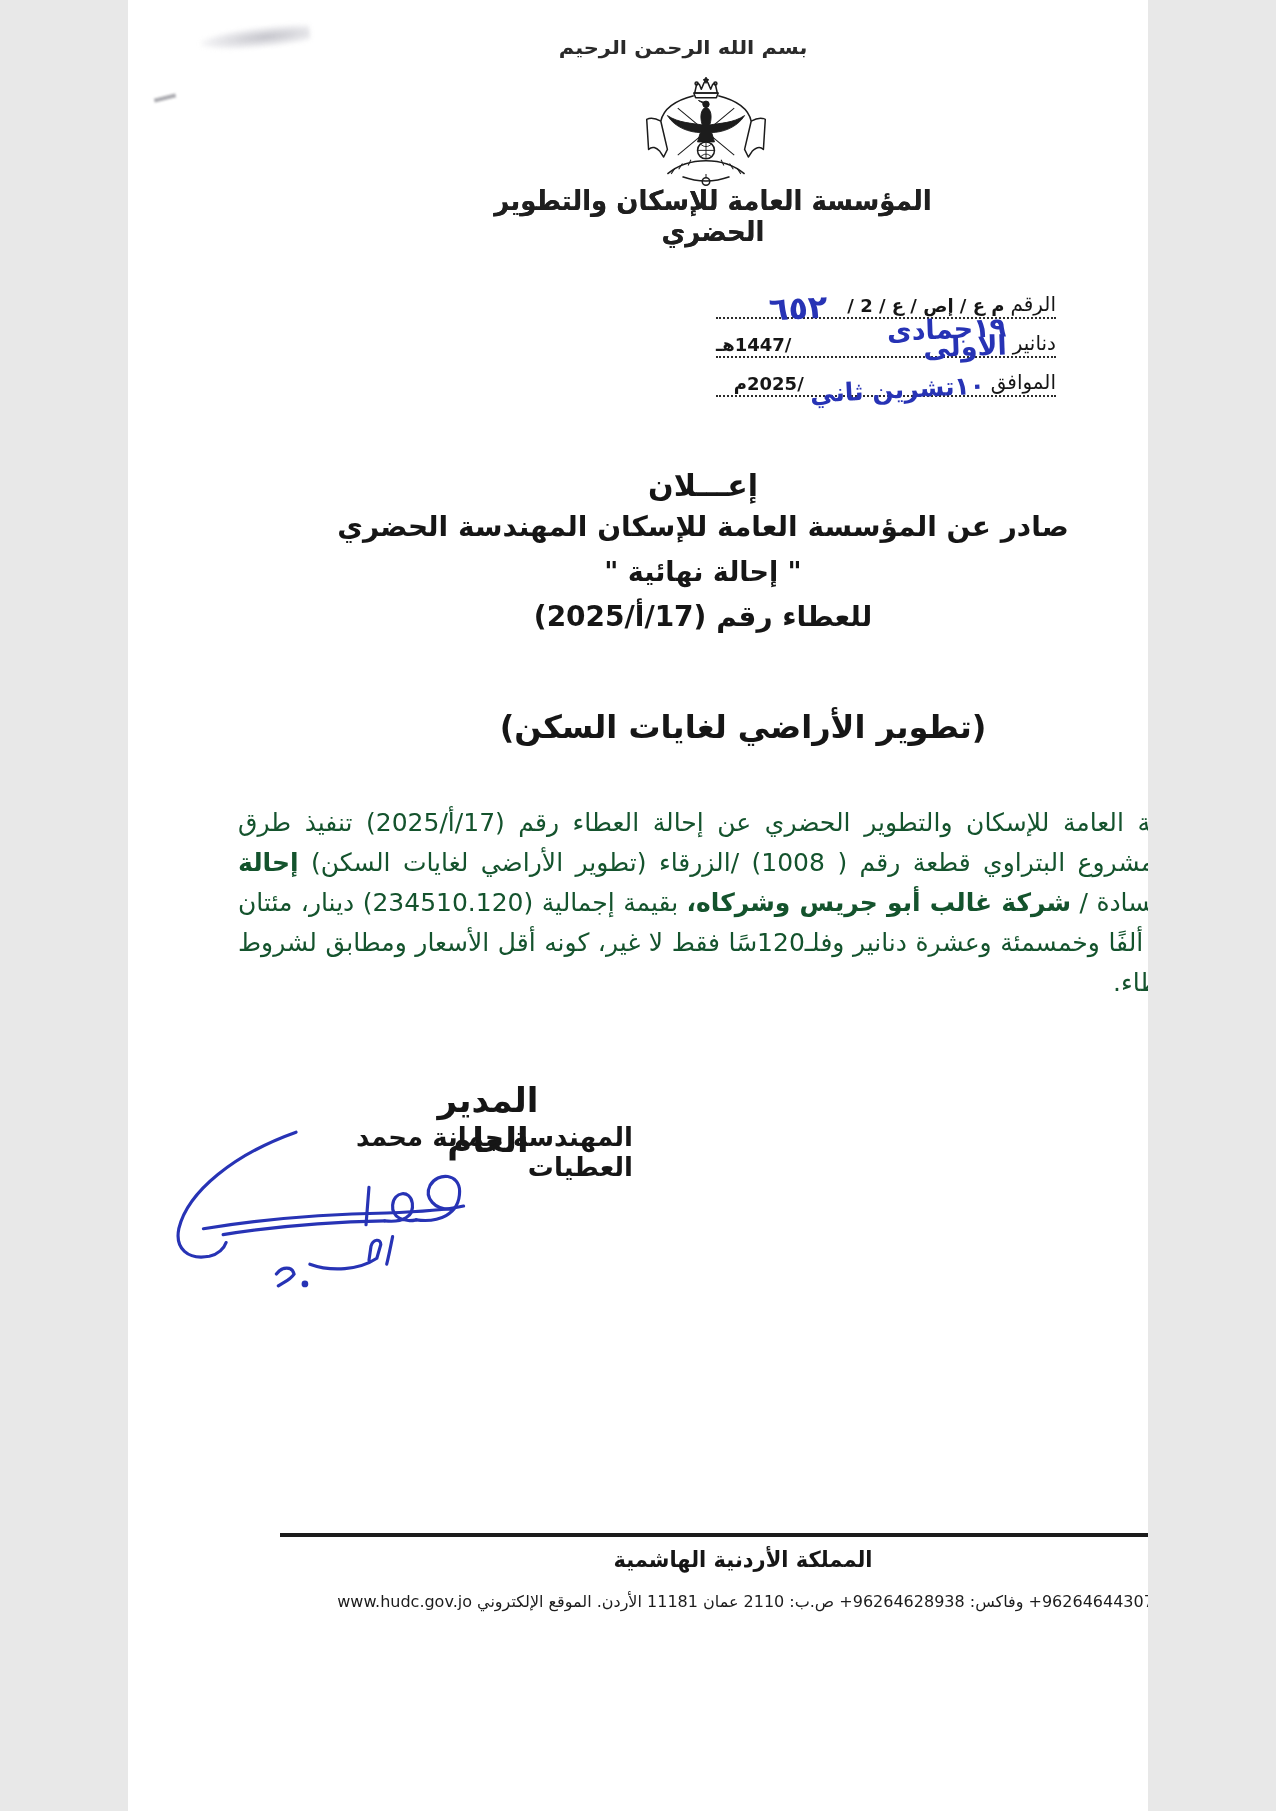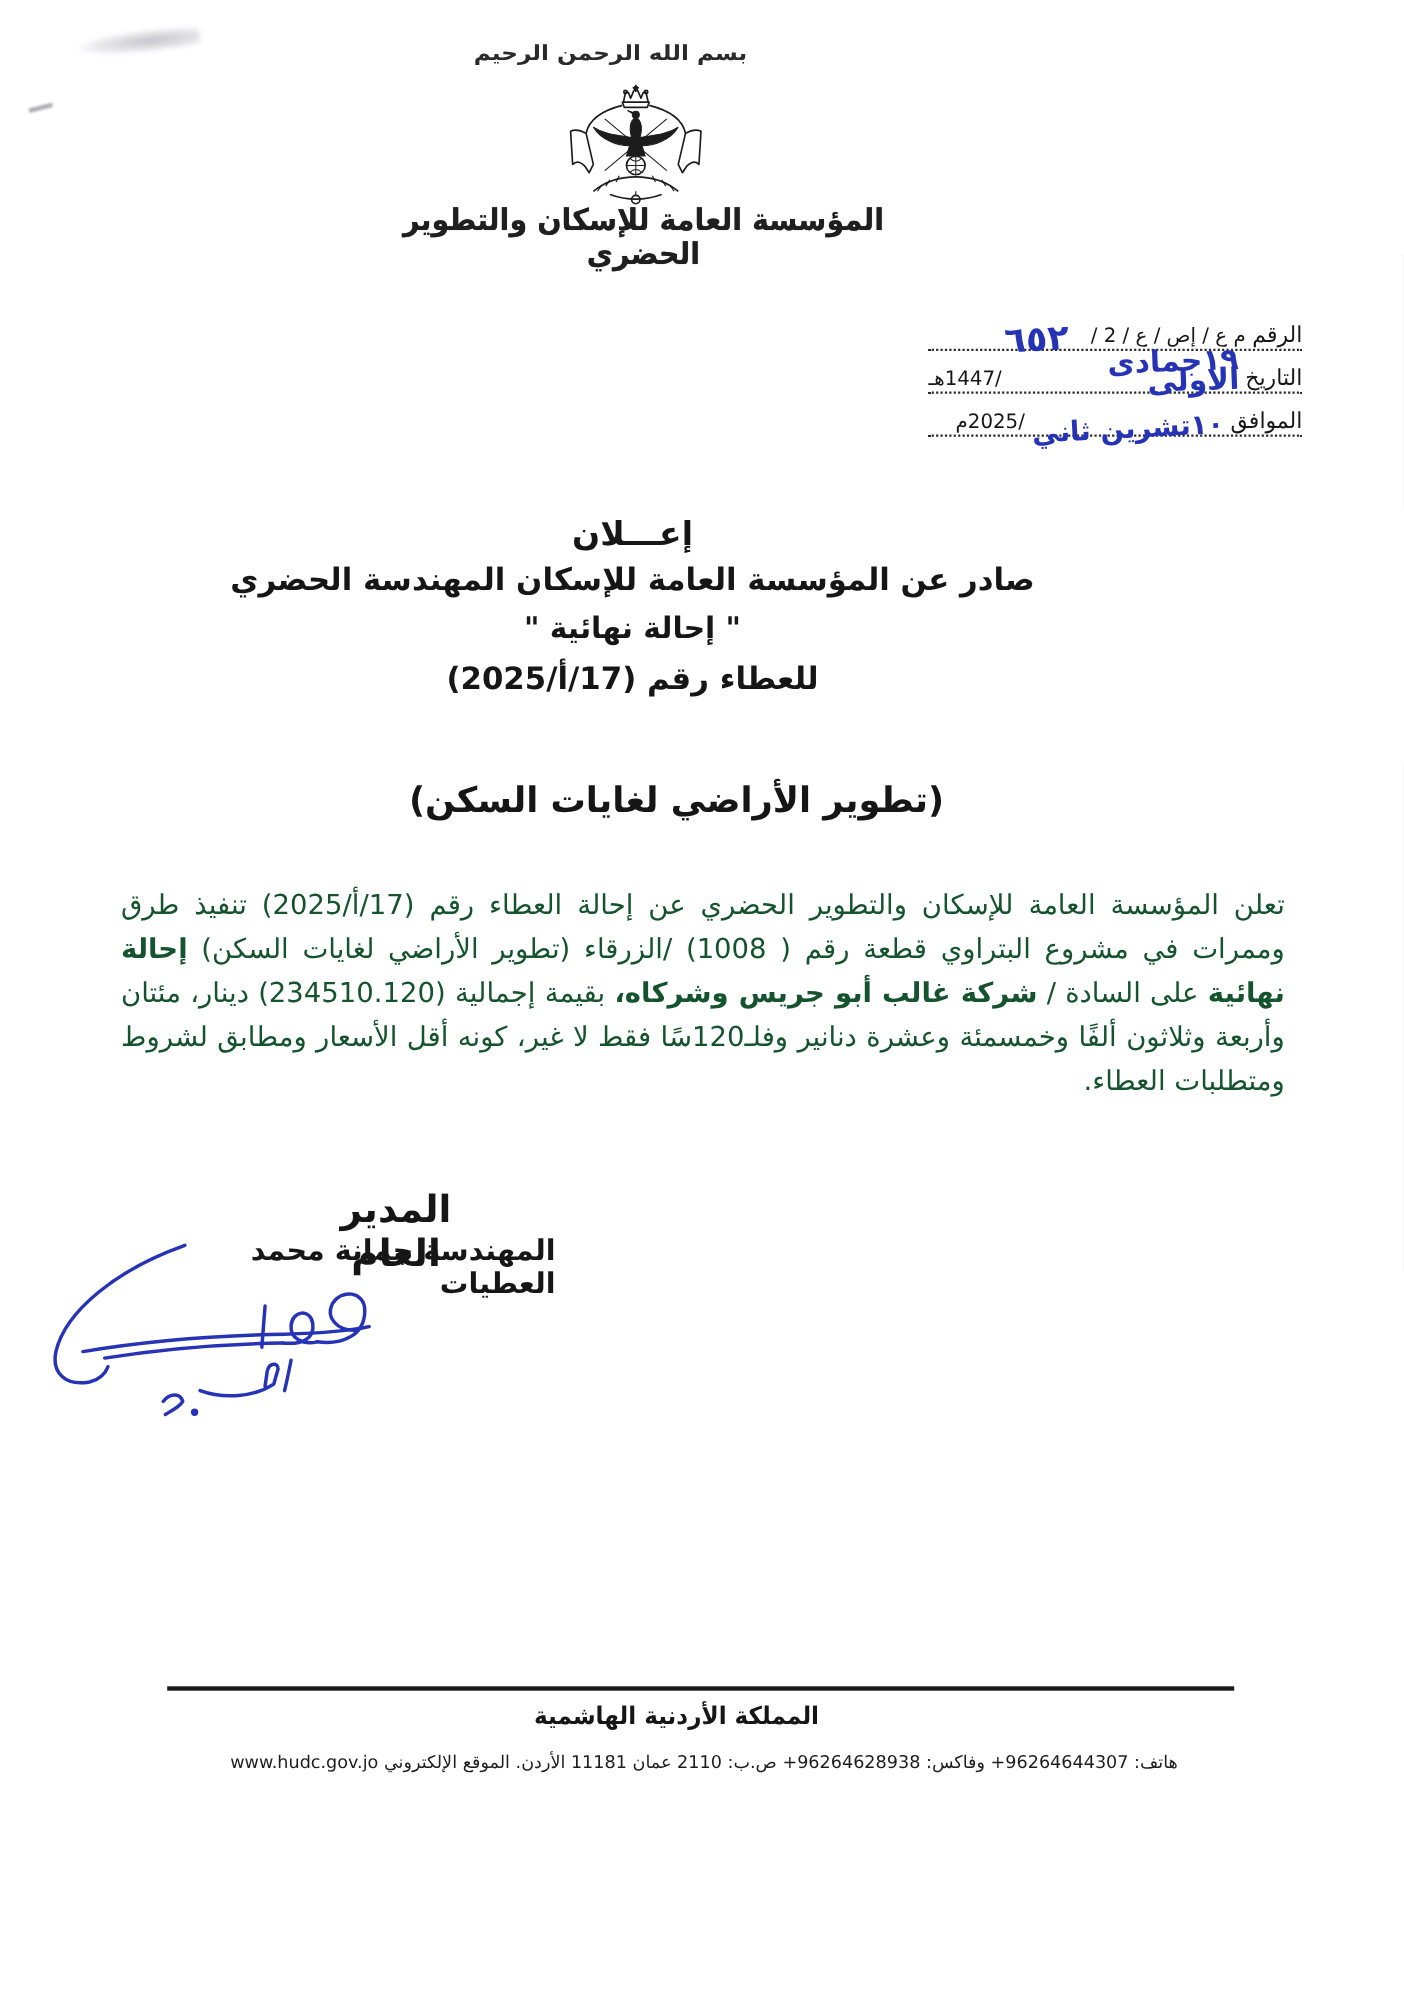--- a/index.html
+++ b/index.html
@@ -1,18 +1,18 @@
 <!DOCTYPE html>
 <html lang="ar"><head>
 <meta charset="utf-8">
 <style>
   html,body{margin:0;padding:0;background:#e8e8e8;}
   .page{
     position:relative;
-    width:1276px;height:1811px;
+    width:1020px;height:1811px;
     margin:0 auto;
     background:#ffffff;
     overflow:hidden;
     direction:rtl;
     font-family:"DejaVu Sans", sans-serif;
     color:#161616;
   }
   
   .smudge{position:absolute;left:72px;top:28px;width:110px;height:20px;
     background:radial-gradient(ellipse at 60% 50%, rgba(120,120,135,.45), rgba(160,160,175,.18) 60%, transparent 75%);
@@ -24,21 +24,21 @@
     font-size:21px;font-weight:bold;color:#2a2a2a;transform:scaleY(.9);}
   .coat{position:absolute;top:76px;left:498px;}
   .org-callig{position:absolute;top:186px;left:365px;width:440px;text-align:center;
     font-size:26px;font-weight:bold;color:#1f1f1f;transform:scaleY(1.05);
     text-shadow:0 0 .6px #333;}
   
   .ref{position:absolute;top:280px;right:92px;width:340px;font-size:18px;}
   .ref-line{position:relative;height:36px;border-bottom:2px dotted #2b2b2b;
     display:flex;align-items:flex-end;gap:6px;padding-bottom:1px;}
   .ref-label{font-size:20px;}
-  .ref-print{font-weight:normal;letter-spacing:1px;}
+  .ref-print{font-weight:bold;letter-spacing:1px;}
   .hand{color:#2733b5;font-weight:bold;position:relative;}
   .hand-num{font-size:32px;line-height:20px;top:2px;transform:rotate(-3deg);letter-spacing:4px;margin-right:14px;}
   .hand-date{font-size:27px;line-height:18px;top:3px;transform:rotate(-2deg);}
   .hand-date2{font-size:25px;line-height:16px;top:4px;transform:rotate(-3deg);}
   
   .hblock{position:absolute;left:0;width:1150px;text-align:center;font-weight:bold;}
   .h-title{top:468px;font-size:30px;letter-spacing:1px;}
   .h-issuer{top:510px;font-size:28px;}
   .h-type{top:556px;font-size:27px;}
   .h-tender{top:600px;font-size:28px;}
@@ -104,21 +104,21 @@
 
   <div class="org-callig">المؤسسة العامة للإسكان والتطوير الحضري</div>
 
   <div class="ref">
     <div class="ref-line">
       <span class="ref-label">الرقم</span>
       <span class="ref-print">م ع / إص / ع / 2 /</span>
       <span class="hand hand-num">٦٥٢</span>
     </div>
     <div class="ref-line">
-      <span class="ref-label">التاريخ</span>
+      <span class="ref-label">دنانير</span>
       <span class="hand hand-date">١٩جمادى الاولى</span>
       <span class="ref-print">/1447هـ</span>
     </div>
     <div class="ref-line">
       <span class="ref-label">الموافق</span>
       <span class="hand hand-date2">١٠تشرين ثاني</span>
       <span class="ref-print">/2025م</span>
     </div>
   </div>
 

